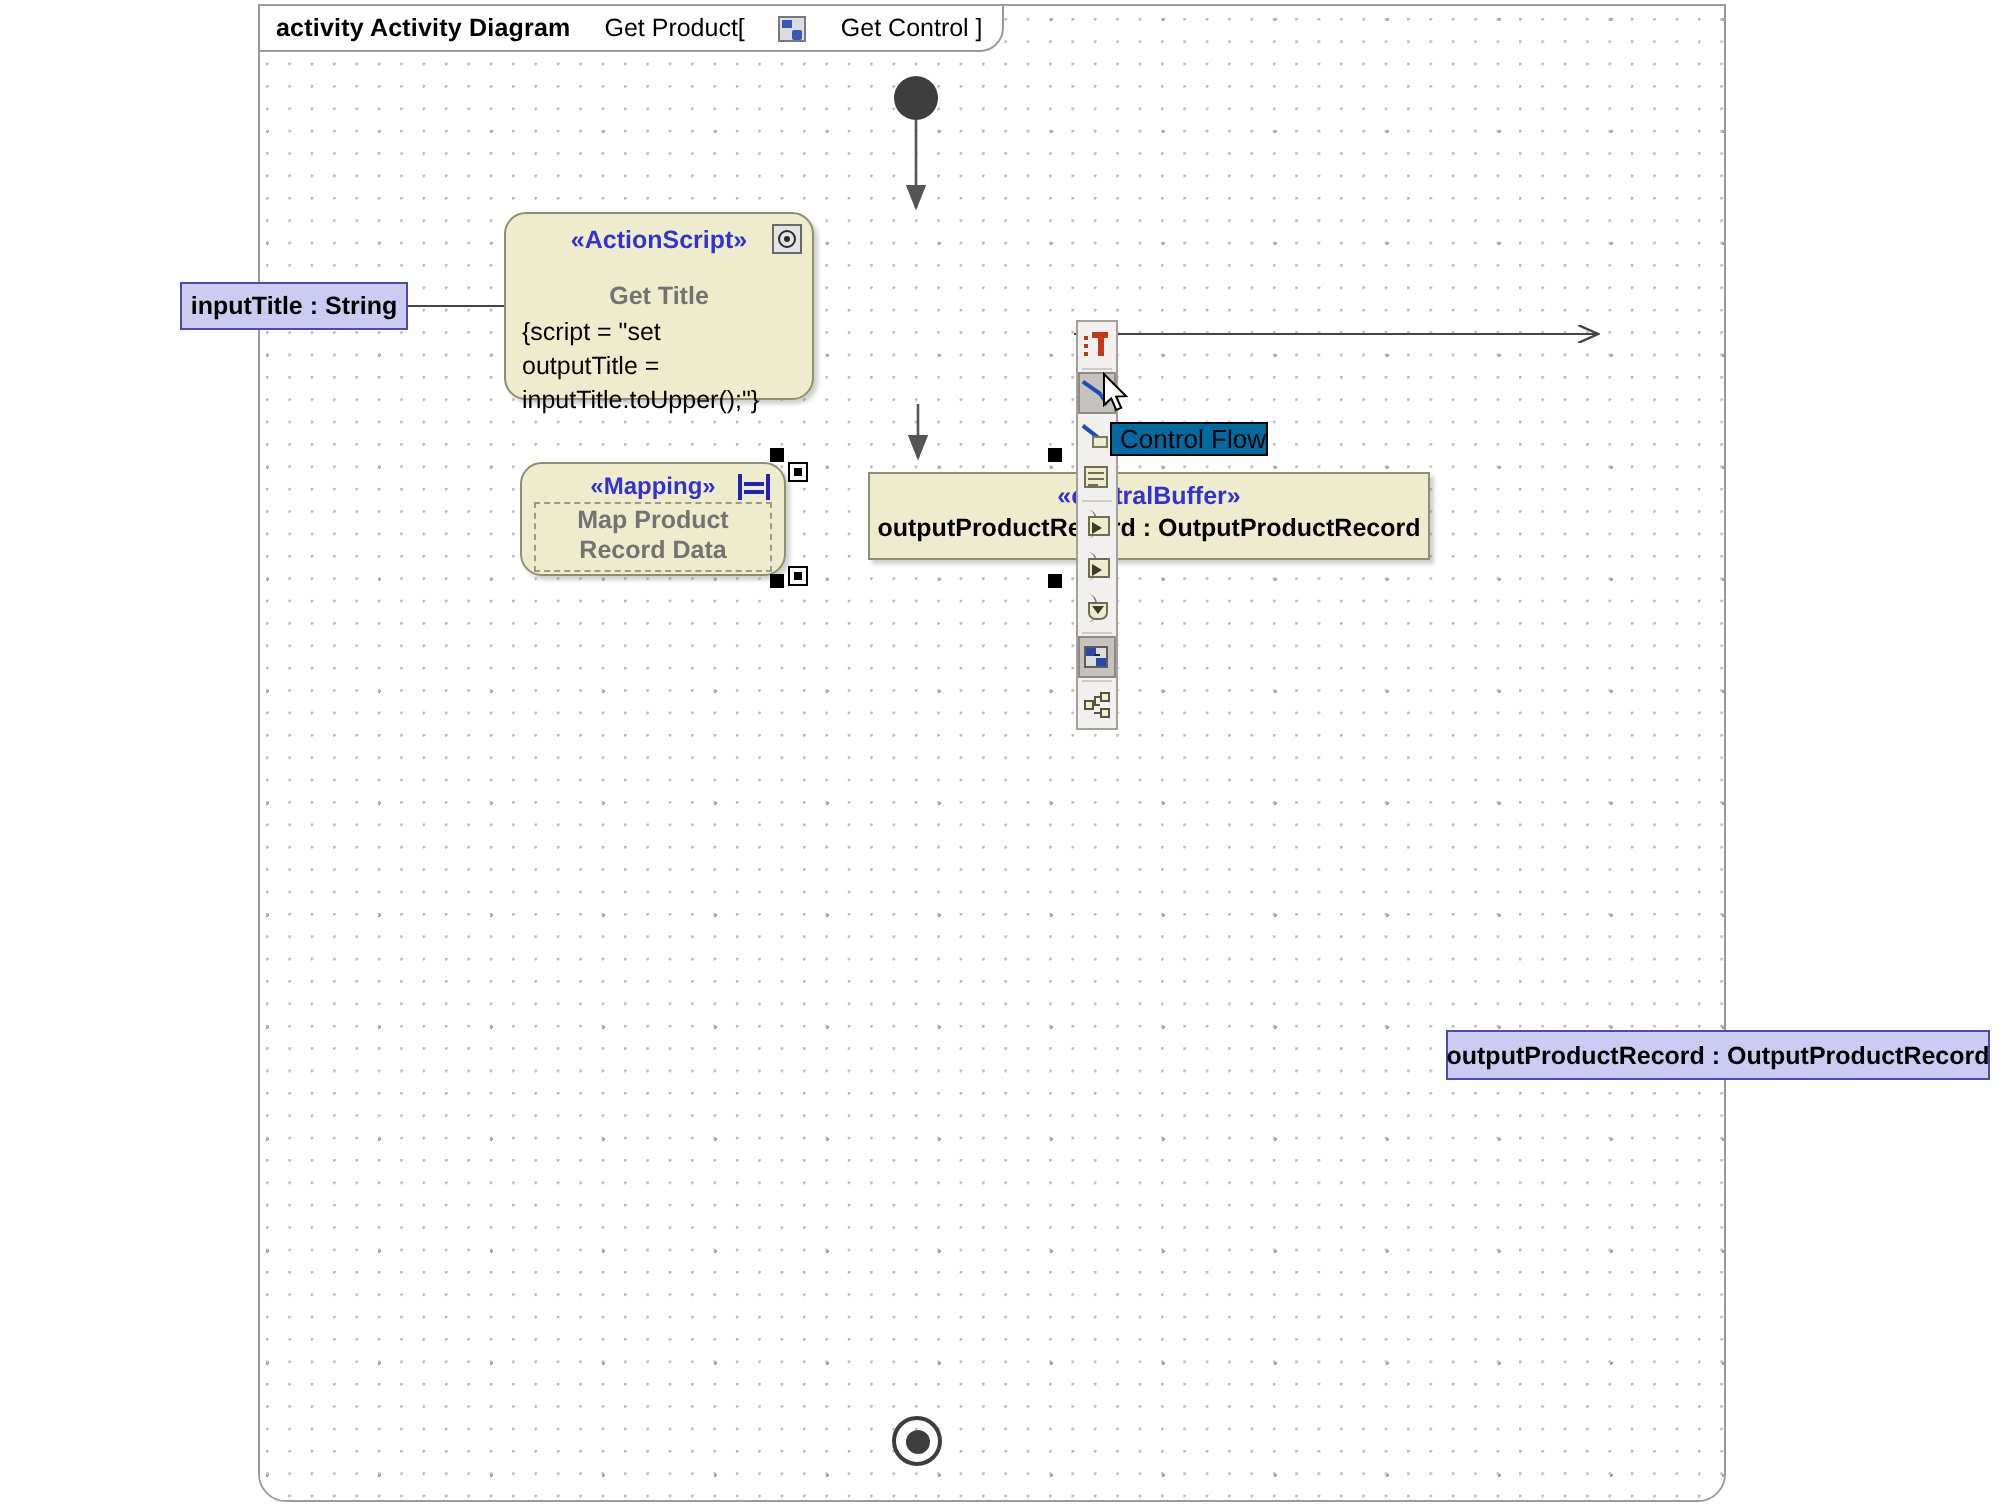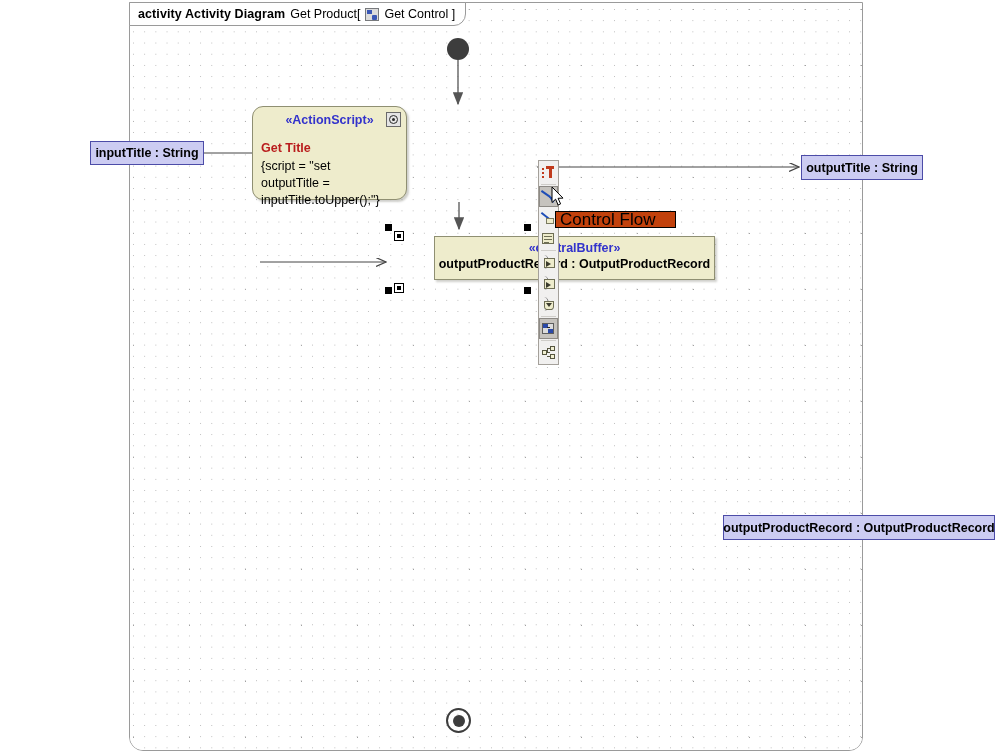--- a/index.html
+++ b/index.html
@@ -40,21 +40,21 @@
     border-radius: 0 0 13px 13px;
   }
   #frame-header {
     position: absolute;
     left: -1px;
     top: -1px;
     height: 24px;
     padding: 0 10px 0 8px;
     display: flex;
     align-items: center;
-    gap: 5px;
+    gap: 17px;
     background: #ffffff;
     border: 1px solid #9a9a9a;
     border-radius: 0 0 12px 0;
     box-sizing: border-box;
     white-space: nowrap;
     z-index: 5;
   }
   .hdr-kw {
     font-size: 12.5px;
     font-weight: bold;
@@ -100,24 +100,24 @@
     border-radius: 11px;
     box-shadow: 2px 2px 2px rgba(120,120,110,0.35);
   }
   .stereo {
     color: #3333cc;
     font-size: 12.5px;
     font-weight: bold;
     text-align: center;
   }
   .node-name {
-    color: #b91c1c;
+    color: #737373;
     font-size: 12.5px;
     font-weight: bold;
-    text-align: left;
+    text-align: center;
   }
   .node-body-text {
     color: #000;
     font-size: 12.5px;
     text-align: left;
     line-height: 17px;
   }
 
   
   #node-get-title {
@@ -367,25 +367,25 @@
   .g-struct i.c1 { left: 6px; top: 7px; width: 3px; height: 1px; background:#55553e;}
   .g-struct i.c2 { left: 6px; top: 3px; width: 1px; height: 5px; background:#55553e;}
   .g-struct i.c3 { left: 6px; top: 3px; width: 3px; height: 1px; background:#55553e;}
   .g-struct i.c4 { left: 6px; top: 11px; width: 3px; height: 1px; background:#55553e;}
 
   
   #tooltip {
     position: absolute;
     left: 555px;
     top: 211px;
-    background: #c2410c;
+    background: #0369a1;
     border: 1px solid #000000;
-    font-size: 17px;
+    font-size: 13px;
     color: #000;
-    padding: 1px 20px 2px 4px;
+    padding: 1px 0 2px 4px;
     white-space: nowrap;
     z-index: 60;
     box-sizing: border-box;
     height: 17px;
     line-height: 14px;
   }
 
   
   #cursor {
     position: absolute;
@@ -438,38 +438,50 @@
 
   <div class="node action-node" id="node-get-title">
     <div class="script-icon"></div>
     <div class="stereo">«ActionScript»</div>
     <div class="node-name">Get Title</div>
     <div class="node-body-text">{script = "set</div>
     <div class="node-body-text">outputTitle =</div>
     <div class="node-body-text">inputTitle.toUpper();"}</div>
   </div>
 
+  <div class="node action-node" id="node-mapping">
+    <div class="mapping-icon">
+      <i class="b1"></i>
+        <i class="b2"></i>
+        <i class="b3"></i>
+        <i class="b4"></i>
+    </div>
+    <div class="stereo">«Mapping»</div>
+    <div class="mapping-inner">
+      <div class="node-name">Map Product</div>
+      <div class="node-name">Record Data</div>
+    </div>
+  </div>
 
   <div class="handle" style="left:385px;  top:224px;"></div>
   <div class="handle" style="left:524px;  top:224px;"></div>
   <div class="handle" style="left:385px;  top:287px;"></div>
   <div class="handle" style="left:524px;  top:287px;"></div>
   <div class="handle-sq" style="left:394px; top:231px;"></div>
   <div class="handle-sq" style="left:394px; top:283px;"></div>
 
   <div class="node" id="node-central-buffer">
     <div class="stereo">«centralBuffer»</div>
     <div class="cb-name">outputProductRecord : OutputProductRecord</div>
   </div>
 
   <div id="initial-node"></div>
   <div id="final-node"></div>
 
   <div class="param-node" id="param-input-title">inputTitle : String</div>
-  <div class="param-node" id="param-output-title">outputTitle : String</div>
   <div class="param-node" id="param-output-prod">outputProductRecord : OutputProductRecord</div>
 
   <div id="palette">
     <div class="pal-btn">
       <span class="glyph g-text">
         <i class="t1"></i>
           <i class="t2"></i>
           <i class="d1"></i>
           <i class="d2"></i>
           <i class="d3"></i>

